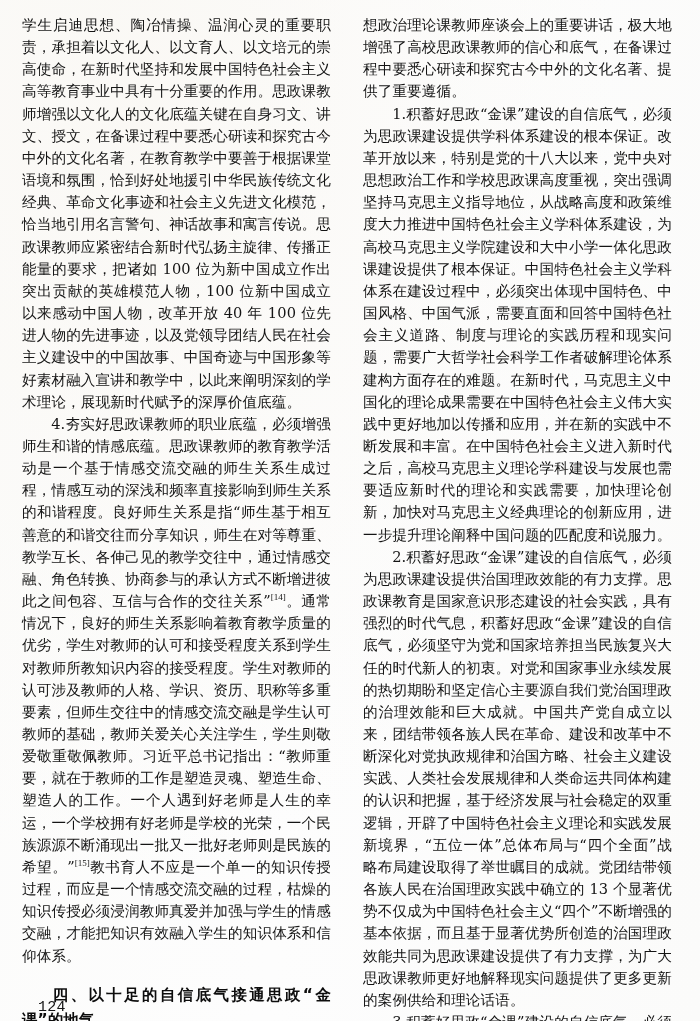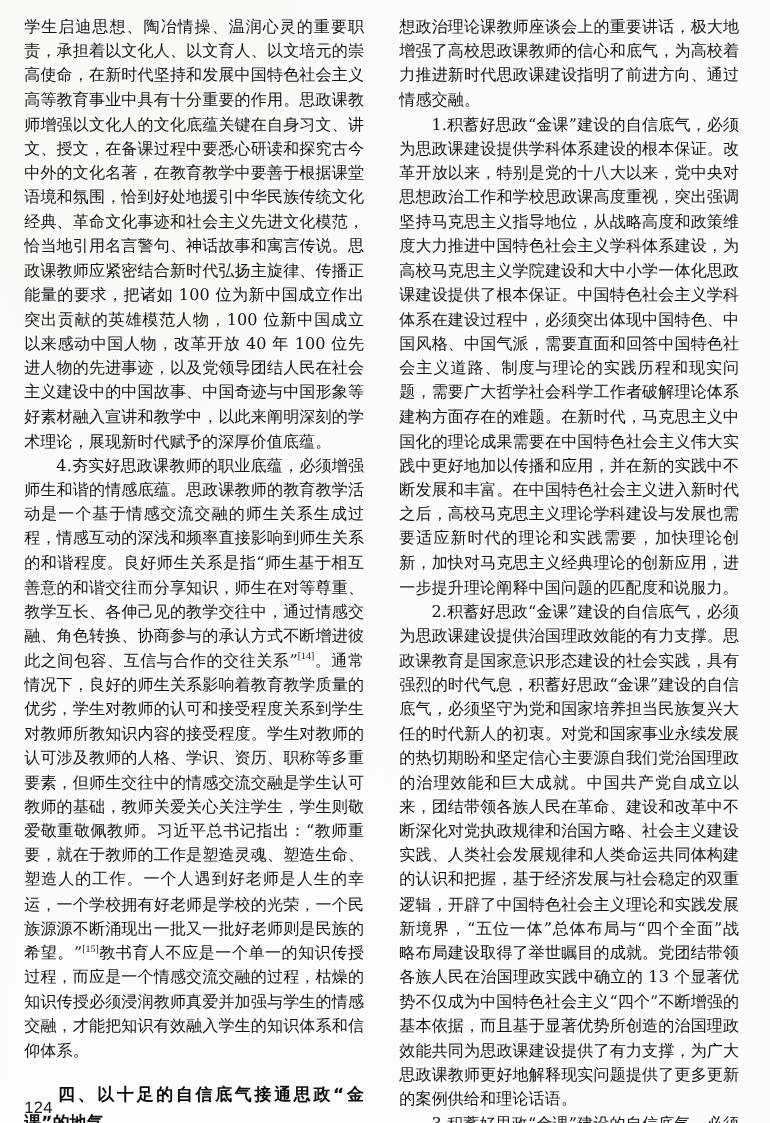--- a/index.html
+++ b/index.html
@@ -73,27 +73,27 @@
     text-indent: 2em;
     text-align: justify;
     text-justify: inter-ideograph;
     letter-spacing: 0.2px;
     word-break: break-all;
     color: #0d0d0d;
   }
 
   .folio {
     position: absolute;
-    left: 22px;
+    left: 38px;
     bottom: 4px;
     font-size: 15px;
     line-height: 18px;
     letter-spacing: 0.3px;
     color: #161616;
-    font-family: Liberation Sans, sans-serif;
+    font-family: Liberation Mono, monospace;
   }
 </style>
 </head>
 <body>
 
 <div class="page">
   <div class="paper-tint"></div>
 
   <div class="columns">
 
@@ -102,21 +102,21 @@
       <p class="body cont">学生启迪思想、陶冶情操、温润心灵的重要职责，承担着以文化人、以文育人、以文培元的崇高使命，在新时代坚持和发展中国特色社会主义高等教育事业中具有十分重要的作用。思政课教师增强以文化人的文化底蕴关键在自身习文、讲文、授文，在备课过程中要悉心研读和探究古今中外的文化名著，在教育教学中要善于根据课堂语境和氛围，恰到好处地援引中华民族传统文化经典、革命文化事迹和社会主义先进文化模范，恰当地引用名言警句、神话故事和寓言传说。思政课教师应紧密结合新时代弘扬主旋律、传播正能量的要求，把诸如 100 位为新中国成立作出突出贡献的英雄模范人物，100 位新中国成立以来感动中国人物，改革开放 40 年 100 位先进人物的先进事迹，以及党领导团结人民在社会主义建设中的中国故事、中国奇迹与中国形象等好素材融入宣讲和教学中，以此来阐明深刻的学术理论，展现新时代赋予的深厚价值底蕴。</p>
 
       <p class="body"><span>4.夯实好思政课教师的职业底蕴，必须增强师生和谐的情感底蕴。思政课教师的教育教学活动是一个基于情感交流交融的师生关系生成过程，情感互动的深浅和频率直接影响到师生关系的和谐程度。良好师生关系是指“师生基于相互善意的和谐交往而分享知识，师生在对等尊重、教学互长、各伸己见的教学交往中，通过情感交融、角色转换、协商参与的承认方式不断增进彼此之间包容、互信与合作的交往关系”</span><sup class="cite">[14]</sup><span>。通常情况下，良好的师生关系影响着教育教学质量的优劣，学生对教师的认可和接受程度关系到学生对教师所教知识内容的接受程度。学生对教师的认可涉及教师的人格、学识、资历、职称等多重要素，但师生交往中的情感交流交融是学生认可教师的基础，教师关爱关心关注学生，学生则敬爱敬重敬佩教师。习近平总书记指出：“教师重要，就在于教师的工作是塑造灵魂、塑造生命、塑造人的工作。一个人遇到好老师是人生的幸运，一个学校拥有好老师是学校的光荣，一个民族源源不断涌现出一批又一批好老师则是民族的希望。”</span><sup class="cite">[15]</sup><span>教书育人不应是一个单一的知识传授过程，而应是一个情感交流交融的过程，枯燥的知识传授必须浸润教师真爱并加强与学生的情感交融，才能把知识有效融入学生的知识体系和信仰体系。</span></p>
 
       <h2 class="section-heading">四、以十足的自信底气接通思政“金课”的地气</h2>
 
     </div>
 
     <div class="col col-right">
 
-      <p class="body cont">想政治理论课教师座谈会上的重要讲话，极大地增强了高校思政课教师的信心和底气，为高校着力推进新时代思政课建设指明了前进方向、通过情感交融。</p>
+      <p class="body cont">想政治理论课教师座谈会上的重要讲话，极大地增强了高校思政课教师的信心和底气，在备课过程中要悉心研读和探究古今中外的文化名著、提供了重要遵循。</p>
 
       <p class="body">1.积蓄好思政“金课”建设的自信底气，必须为思政课建设提供学科体系建设的根本保证。改革开放以来，特别是党的十八大以来，党中央对思想政治工作和学校思政课高度重视，突出强调坚持马克思主义指导地位，从战略高度和政策维度大力推进中国特色社会主义学科体系建设，为高校马克思主义学院建设和大中小学一体化思政课建设提供了根本保证。中国特色社会主义学科体系在建设过程中，必须突出体现中国特色、中国风格、中国气派，需要直面和回答中国特色社会主义道路、制度与理论的实践历程和现实问题，需要广大哲学社会科学工作者破解理论体系建构方面存在的难题。在新时代，马克思主义中国化的理论成果需要在中国特色社会主义伟大实践中更好地加以传播和应用，并在新的实践中不断发展和丰富。在中国特色社会主义进入新时代之后，高校马克思主义理论学科建设与发展也需要适应新时代的理论和实践需要，加快理论创新，加快对马克思主义经典理论的创新应用，进一步提升理论阐释中国问题的匹配度和说服力。</p>
 
       <p class="body">2.积蓄好思政“金课”建设的自信底气，必须为思政课建设提供治国理政效能的有力支撑。思政课教育是国家意识形态建设的社会实践，具有强烈的时代气息，积蓄好思政“金课”建设的自信底气，必须坚守为党和国家培养担当民族复兴大任的时代新人的初衷。对党和国家事业永续发展的热切期盼和坚定信心主要源自我们党治国理政的治理效能和巨大成就。中国共产党自成立以来，团结带领各族人民在革命、建设和改革中不断深化对党执政规律和治国方略、社会主义建设实践、人类社会发展规律和人类命运共同体构建的认识和把握，基于经济发展与社会稳定的双重逻辑，开辟了中国特色社会主义理论和实践发展新境界，“五位一体”总体布局与“四个全面”战略布局建设取得了举世瞩目的成就。党团结带领各族人民在治国理政实践中确立的 13 个显著优势不仅成为中国特色社会主义“四个”不断增强的基本依据，而且基于显著优势所创造的治国理政效能共同为思政课建设提供了有力支撑，为广大思政课教师更好地解释现实问题提供了更多更新的案例供给和理论话语。</p>
 
       <p class="body">3.积蓄好思政“金课”建设的自信底气，必须为思政课建设提供中国特色社会主义文化的深厚力</p>
 
     </div>
 
   </div>

